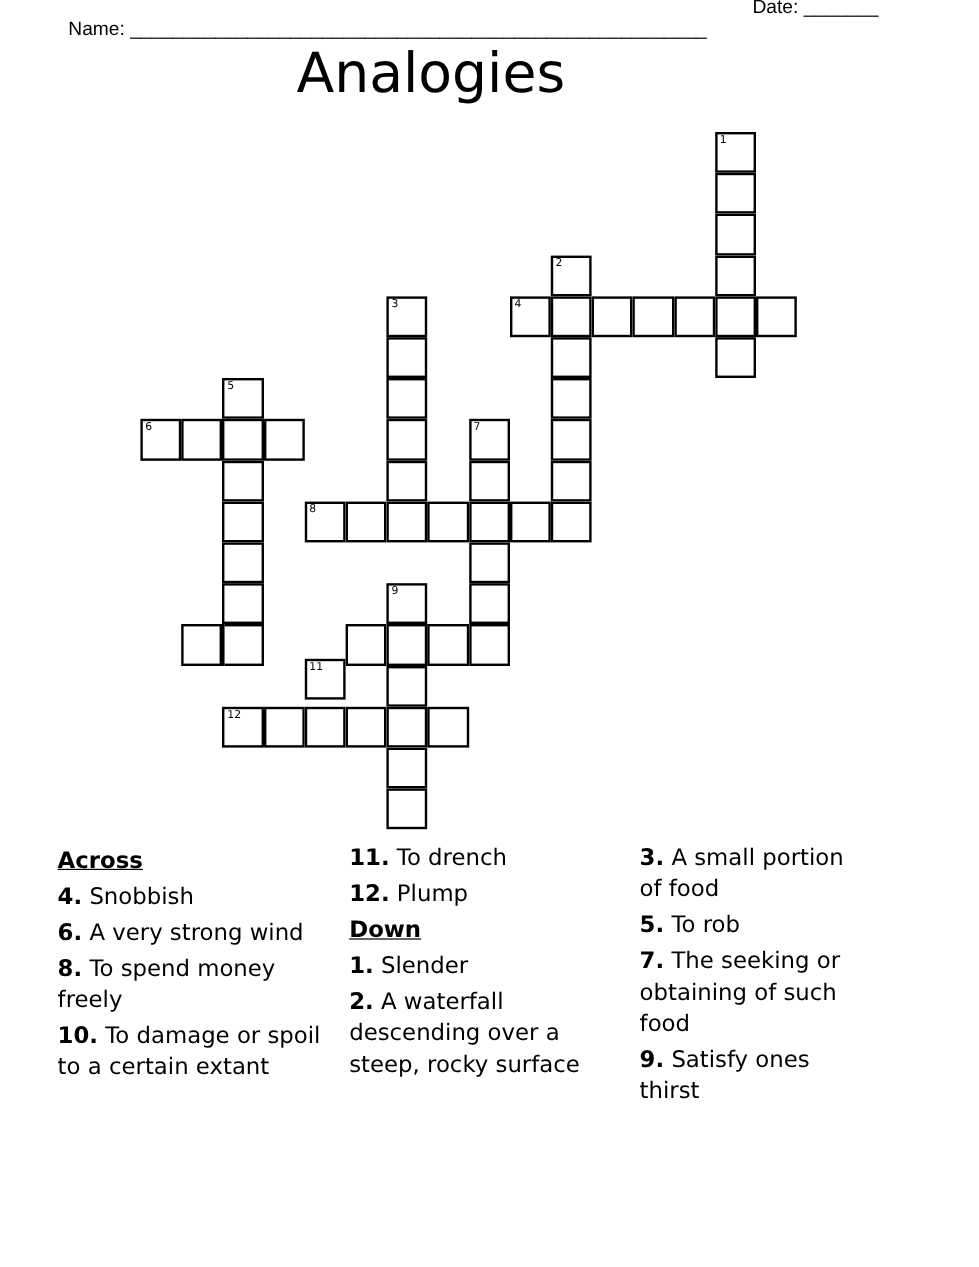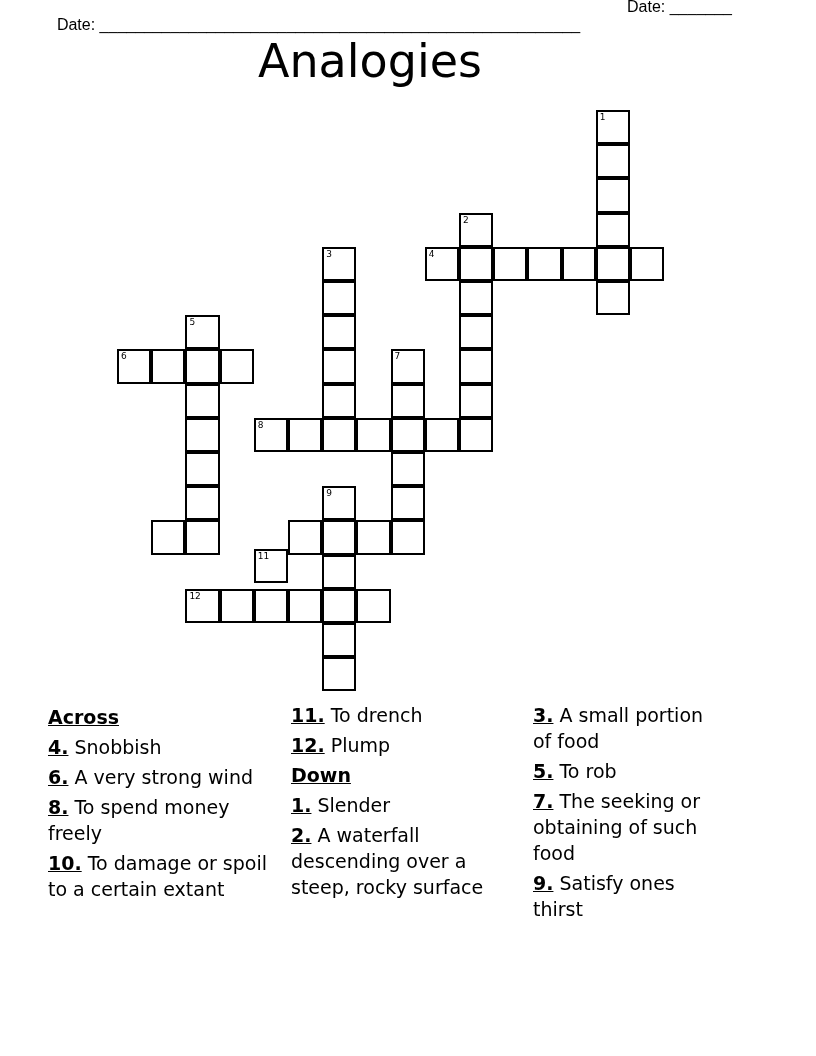--- a/index.html
+++ b/index.html
@@ -25,21 +25,21 @@
     }
     .header-line .date {
       position: absolute;
       left: 579px;
       top: 0;
       white-space: pre;
     }
     .title {
       position: absolute;
       top: 34px;
-      left: 12px;
+      left: 1px;
       width: 716px;
       text-align: center;
       font-family: "DejaVu Sans", sans-serif;
       font-size: 46px;
       font-weight: normal;
       letter-spacing: 0px;
     }
     .grid {
       position: absolute;
       left: 0;
@@ -77,28 +77,27 @@
       font-weight: bold;
       text-decoration: underline;
       margin-top: 2px;
       margin-bottom: 4px;
     }
     .clue {
       margin-bottom: 4px;
     }
     .clue-num {
       font-weight: bold;
-      text-decoration: underline;
     }
   </style>
 </head>
 <body>
 
 <div class="header-line">
-  <span>Date: ______________________________________________________</span>
+  <span>Name: ______________________________________________________</span>
   <span class="date">Date: _______</span>
 </div>
 
 <div class="title">Analogies</div>
 
 <div class="grid" id="grid">
     <div class="cell" style="left: 595.8px; top: 110px;">
       <span class="cell-num">1</span>
     </div>
     <div class="cell" style="left: 595.8px; top: 144.2px;"></div>

